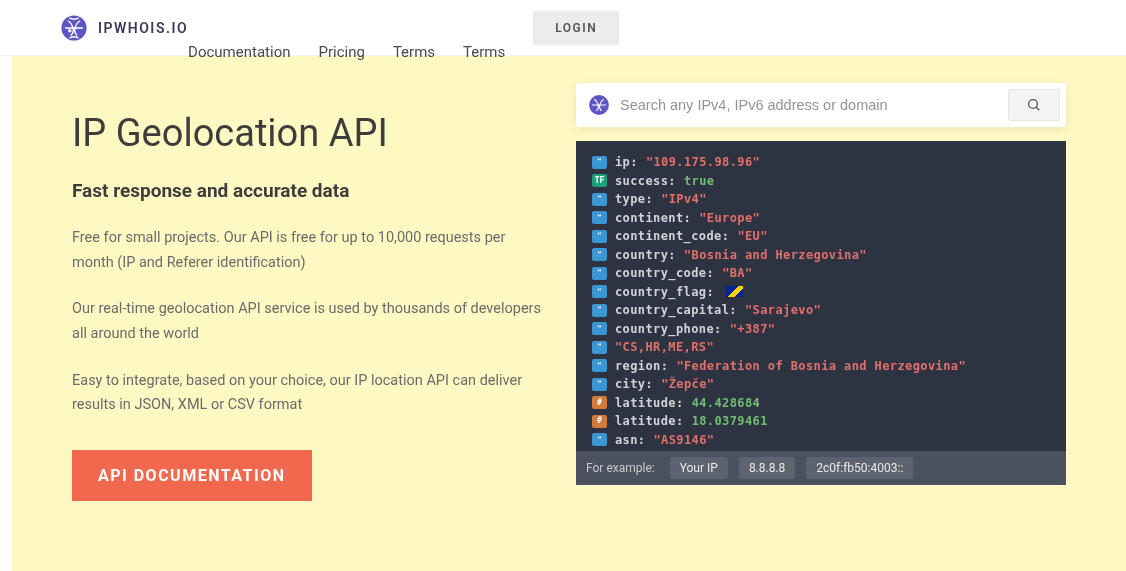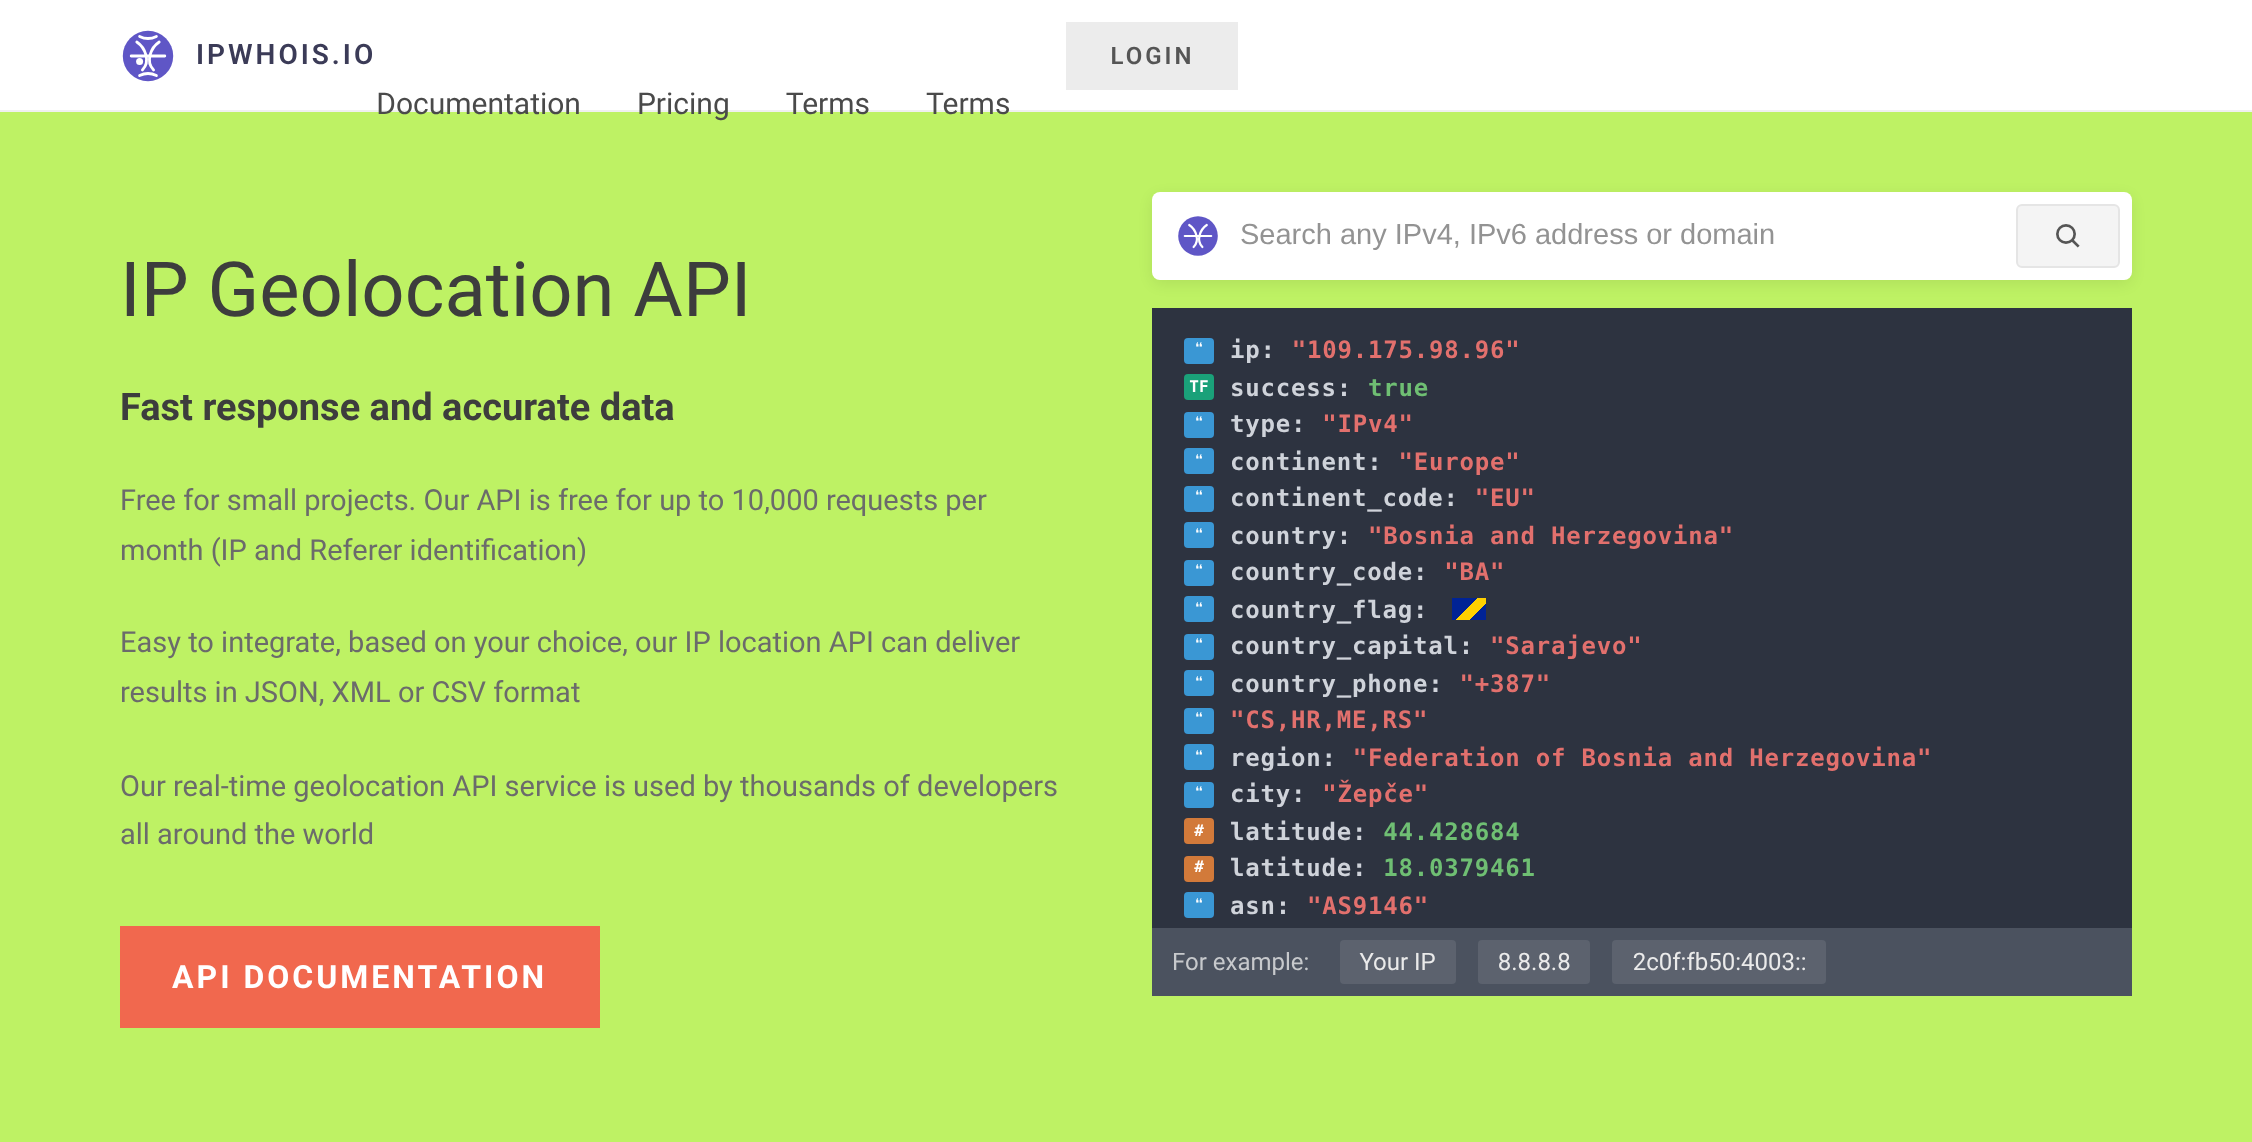--- a/index.html
+++ b/index.html
@@ -51,25 +51,26 @@
     padding: 10px 22px;
     font-size: 12px;
     letter-spacing: 1.5px;
     color: #555;
     font-weight: 600;
     cursor: pointer;
   }
 
   
   .hero {
-    background: #bef264;
-    display: flex;
-    padding: 40px 60px 0;
+    background: #fef9c3;
+    display: flex;
+    padding: 27px 60px 0;
     gap: 30px;
     min-height: 515px;
+    margin-left: 12px;
   }
   .hero-left {
     flex: 1;
     min-width: 0;
     padding-top: 28px;
   }
   .hero-title {
     font-size: 38px;
     font-weight: 400;
     color: #3d3d3d;
@@ -230,22 +231,22 @@
     <span class="login-btn">LOGIN</span>
   </nav>
 </header>
 
 <section class="hero">
 
   <div class="hero-left">
     <h1 class="hero-title">IP Geolocation API</h1>
     <h2 class="hero-subtitle">Fast response and accurate data</h2>
     <p class="hero-paragraph">Free for small projects. Our API is free for up to 10,000 requests per month (IP and Referer identification)</p>
+    <p class="hero-paragraph">Our real-time geolocation API service is used by thousands of developers all around the world</p>
     <p class="hero-paragraph">Easy to integrate, based on your choice, our IP location API can deliver results in JSON, XML or CSV format</p>
-    <p class="hero-paragraph">Our real-time geolocation API service is used by thousands of developers all around the world</p>
     <span class="cta-btn">API DOCUMENTATION</span>
   </div>
 
   <div class="hero-right">
     <div class="search-bar">
       <span class="sb-logo">
         <svg width="22" height="22" viewBox="0 0 40 40">
           <circle cx="20" cy="20" r="18" fill="#5f56c6"></circle>
           <path d="M12 10c6 4 10 14 4 20M28 10c-6 4-10 14-4 20M8 20h24" stroke="#fff" stroke-width="2" fill="none" stroke-linecap="round"></path>
         </svg>

